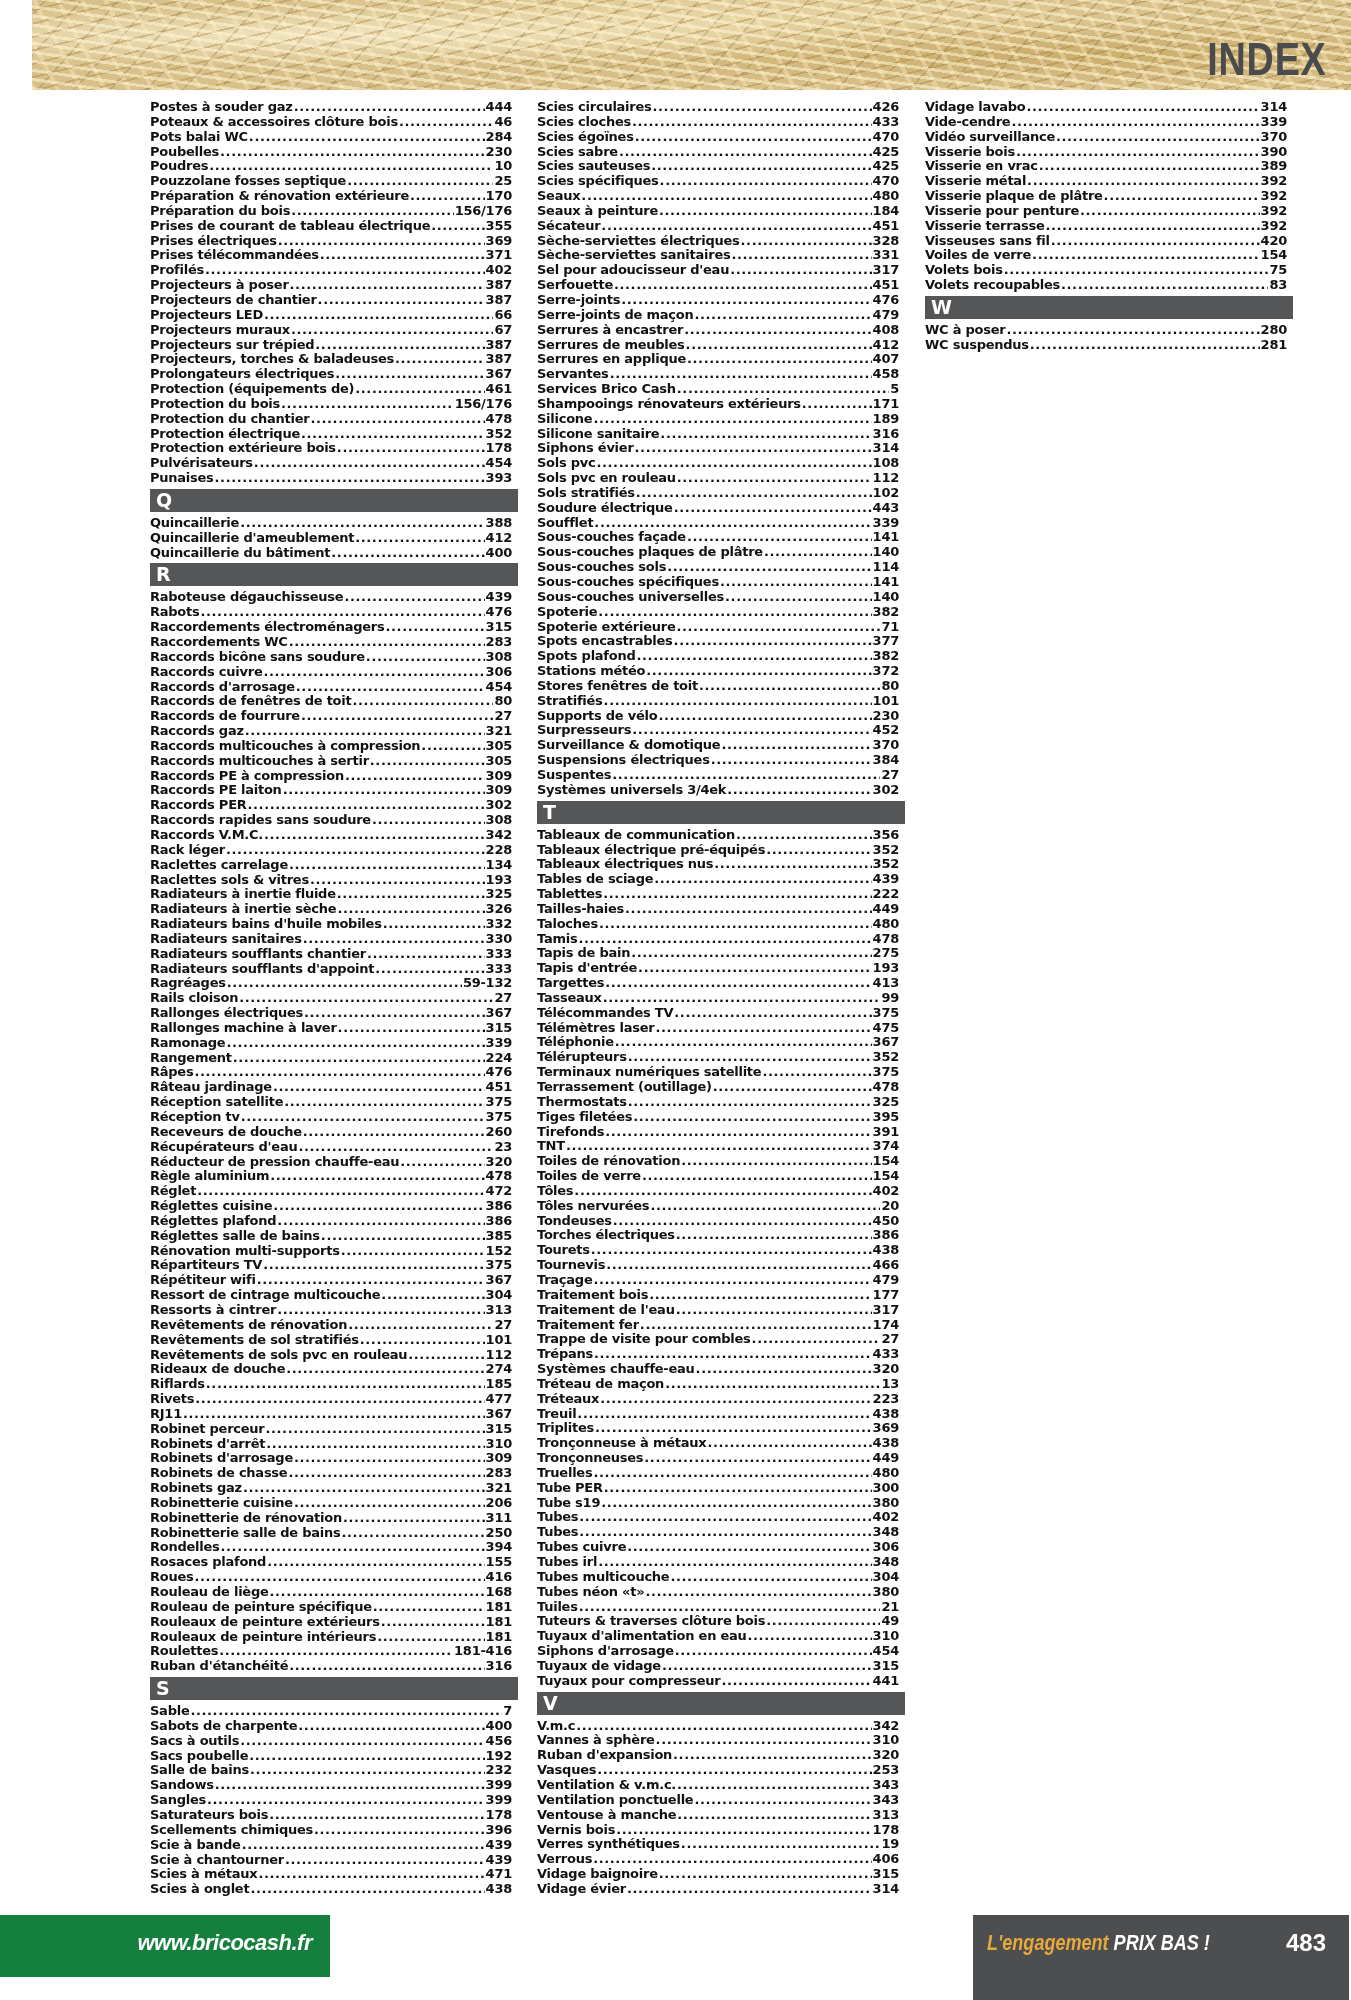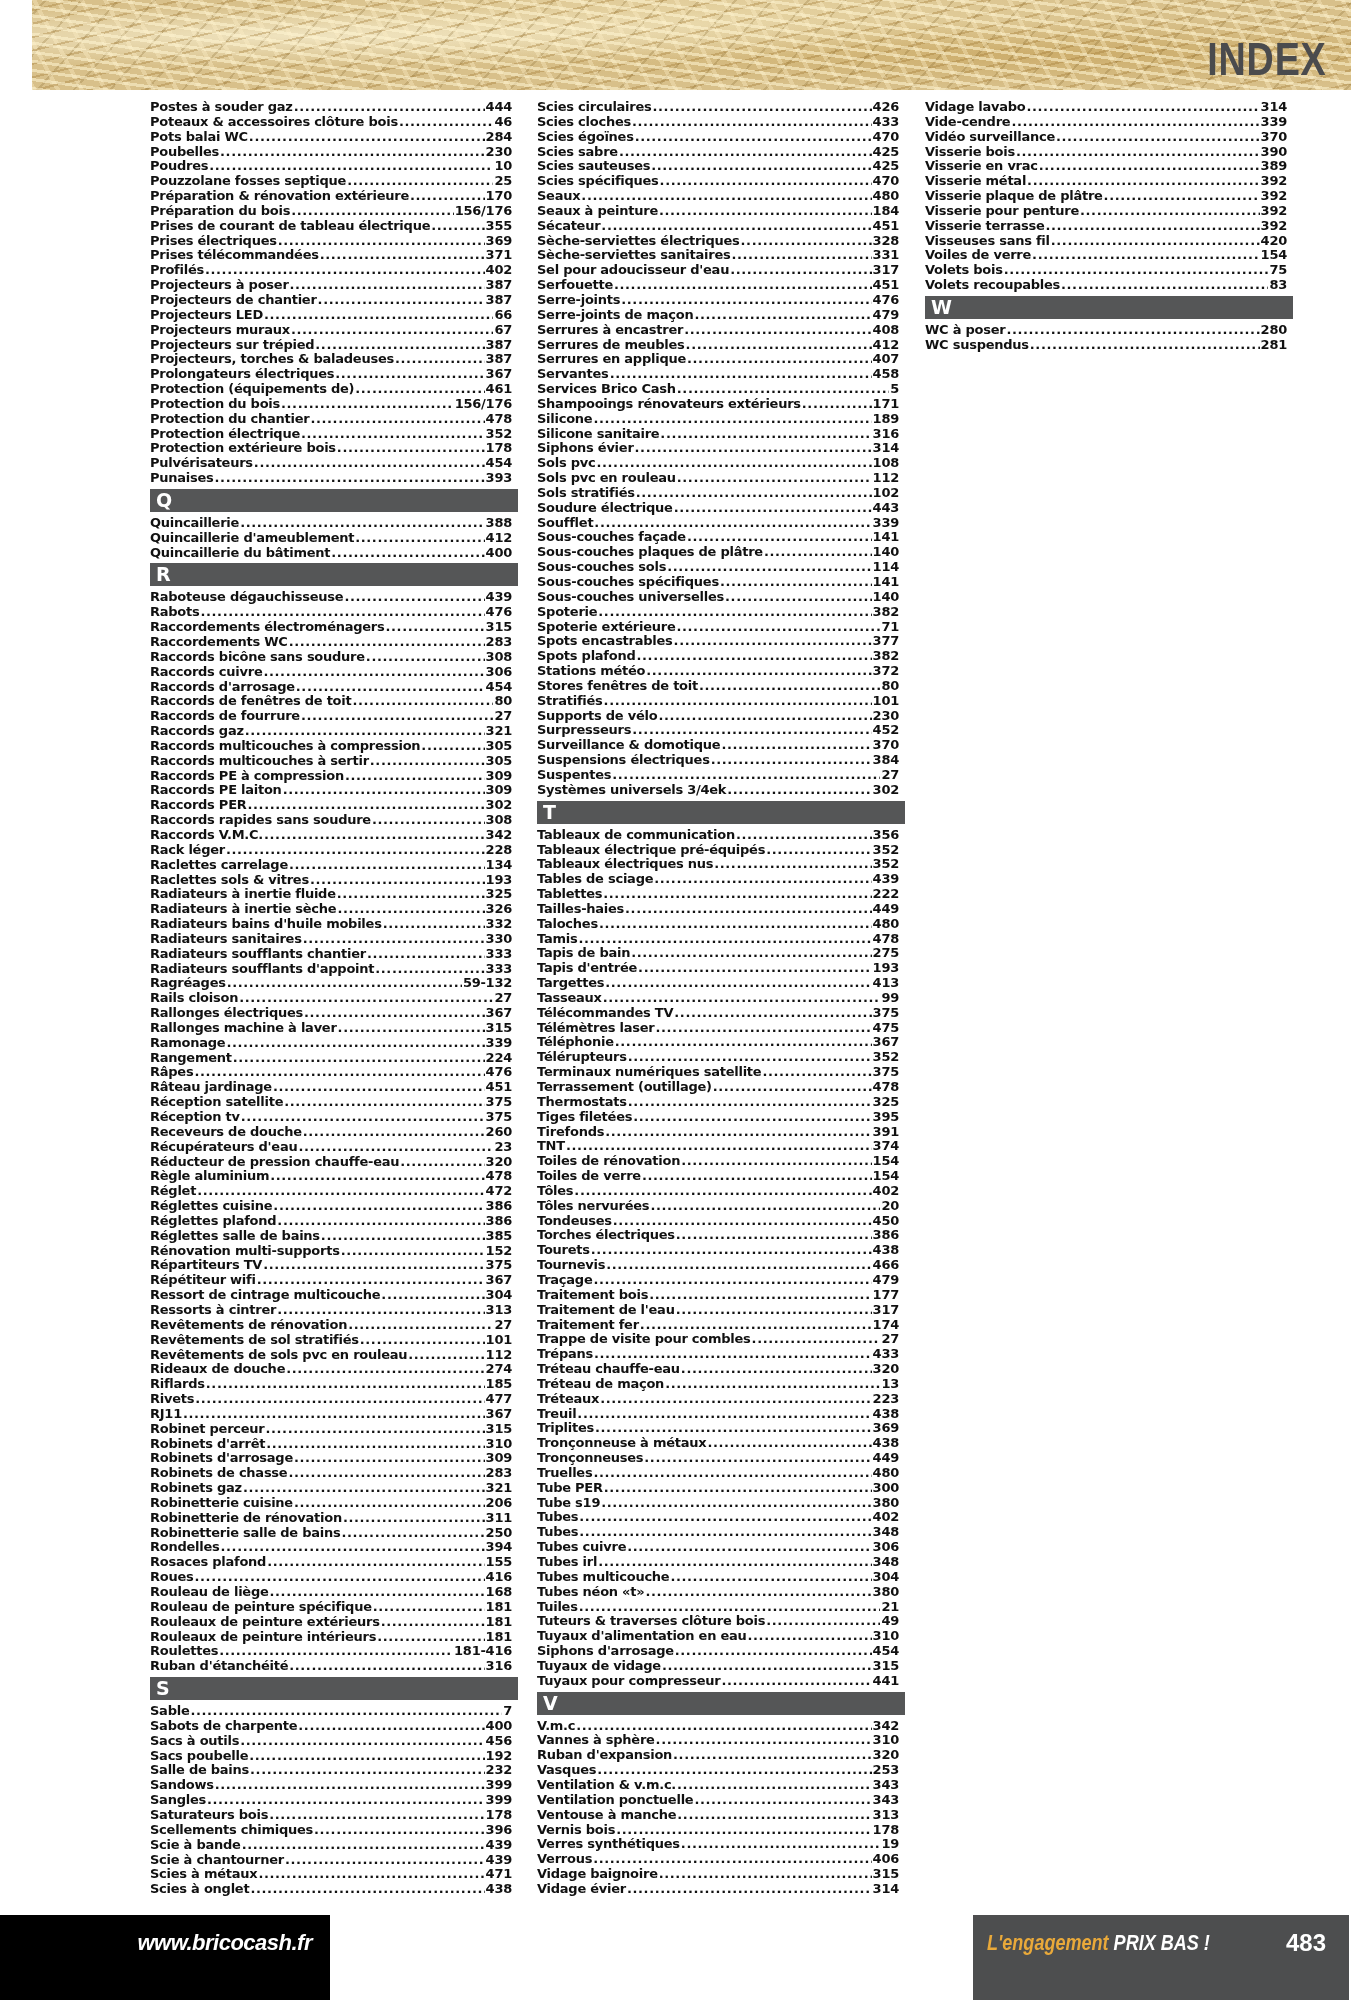--- a/index.html
+++ b/index.html
@@ -59,22 +59,22 @@
     background: #555657; color: #fff;
     height: 23px; margin: 3px 0 4px 0;
     font-family: "DejaVu Sans", sans-serif; font-weight: bold;
     font-size: 19px; line-height: 23px; padding-left: 6px;
     width: 368px; box-sizing: border-box;
   }
   #footer {
     position: absolute; left: 0; top: 1915px; width: 1351px; height: 85px;
   }
   #footer-left {
-    position: absolute; left: 0; top: 0; width: 330px; height: 85px;
-    background: #000000;
+    position: absolute; left: 0; top: 0; width: 330px; height: 62px;
+    background: #15803d;
   }
   #footer-url {
     position: absolute; right: 18px; top: 15px;
     color: #fff; font-family: "Liberation Sans", sans-serif;
     font-weight: bold; font-style: italic; font-size: 22px; letter-spacing: -0.5px;
   }
   #footer-mid {
     position: absolute; left: 330px; top: 0; width: 643px; height: 85px;
   }
   #footer-slogan-1 {
@@ -1105,21 +1105,21 @@
       <span class="label">Trappe de visite pour combles</span>
       <span class="dots"></span>
       <span class="page">27</span>
     </div>
     <div class="entry">
       <span class="label">Trépans</span>
       <span class="dots"></span>
       <span class="page">433</span>
     </div>
     <div class="entry">
-      <span class="label">Tréteau chauffe-eau</span>
+      <span class="label">Systèmes chauffe-eau</span>
       <span class="dots"></span>
       <span class="page">320</span>
     </div>
     <div class="entry">
       <span class="label">Tréteau de maçon</span>
       <span class="dots"></span>
       <span class="page">13</span>
     </div>
     <div class="entry">
       <span class="label">Tréteaux</span>

